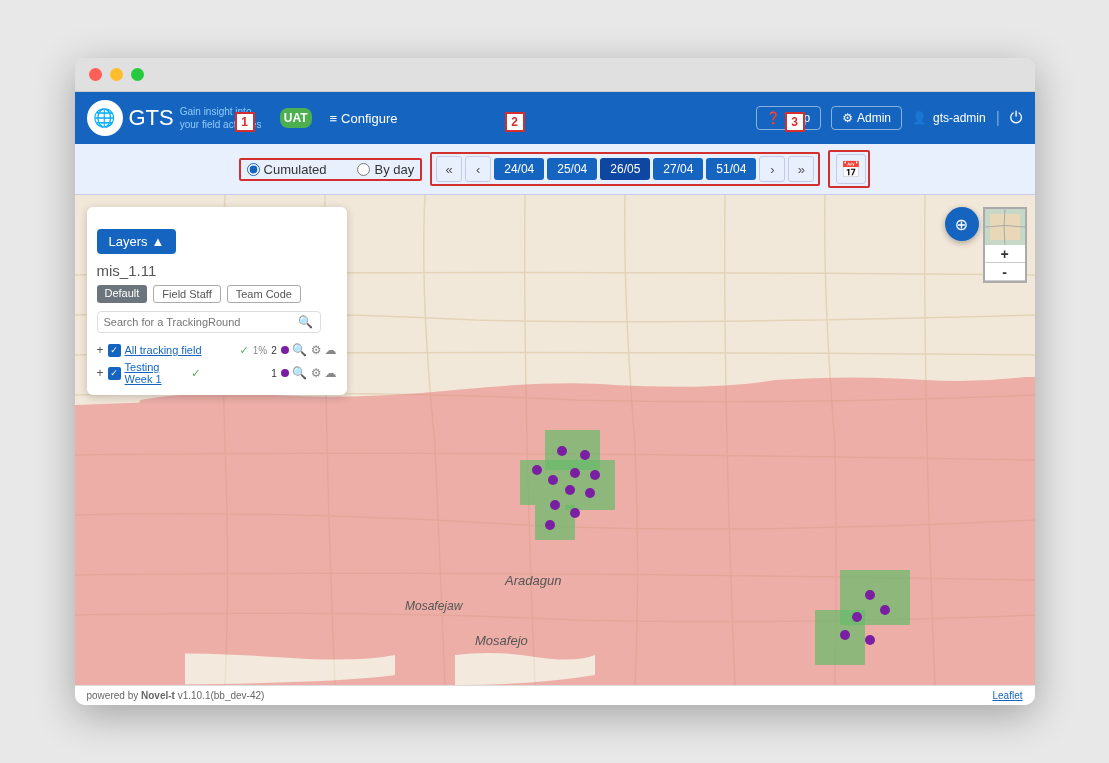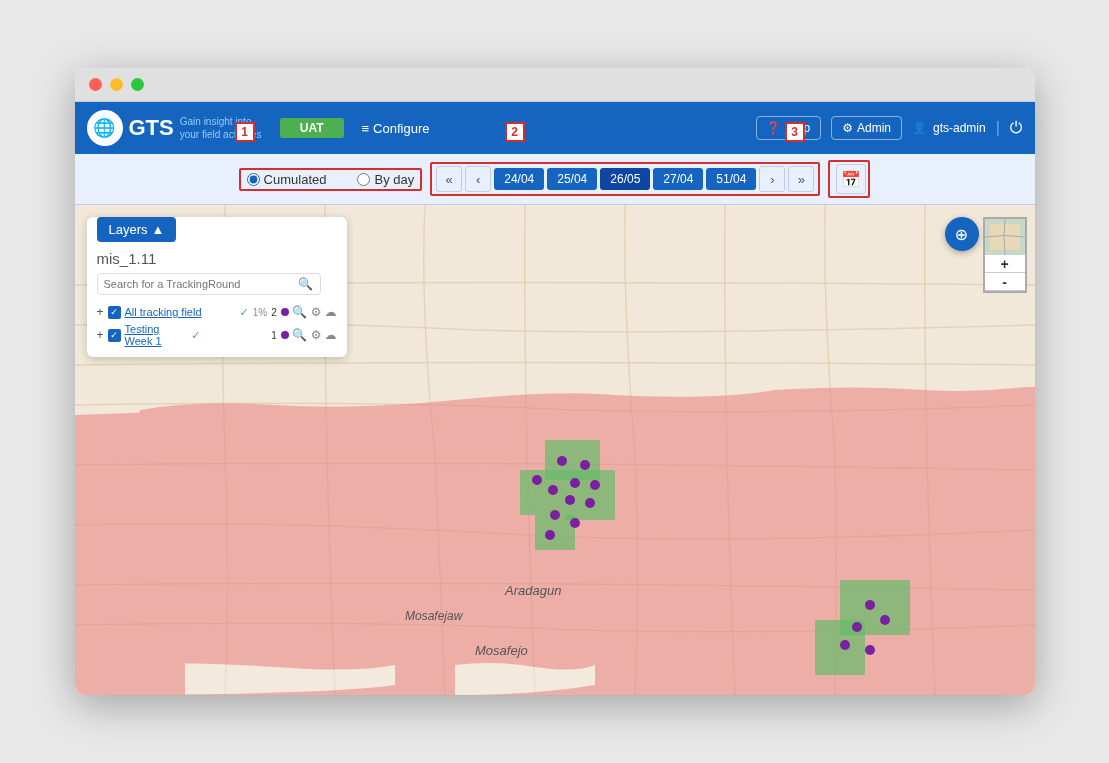--- a/index.html
+++ b/index.html
@@ -54,35 +54,35 @@
     .logo-circle {
       width: 36px; height: 36px;
       background: #fff;
       border-radius: 50%;
       display: flex; align-items: center; justify-content: center;
       font-size: 18px;
     }
     .gts-text {
       color: #fff;
       font-size: 22px;
-      font-weight: bold;
+      font-weight: normal;
     }
     .tagline {
       color: #90caf9;
       font-size: 10px;
       line-height: 1.3;
       max-width: 90px;
     }
     .uat-badge {
       background: #4caf50;
       color: #fff;
       font-size: 12px;
       font-weight: bold;
-      padding: 3px 20px;
-      border-radius: 3px;
+      padding: 3px 4px;
+      border-radius: 8px;
     }
     .configure-btn {
       color: #fff;
       font-size: 13px;
       background: none;
       border: none;
       cursor: pointer;
       display: flex;
       align-items: center;
       gap: 4px;
@@ -213,21 +213,21 @@
       padding-bottom: 8px;
     }
     .layers-header-btn {
       background: #1565c0;
       color: #fff;
       border: none;
       border-radius: 4px;
       padding: 5px 12px;
       font-size: 13px;
       cursor: pointer;
-      margin: 0 10px 6px 10px;
+      margin: 22px 10px 6px 10px;
       display: flex;
       align-items: center;
       gap: 4px;
     }
     .layers-title {
       font-size: 13px;
       font-weight: 600;
       color: #333;
       padding: 0 10px 6px 10px;
     }
@@ -547,20 +547,25 @@
         <text x="400" y="450" font-family="Arial" font-size="13" fill="#555" font-style="italic">Mosafejo</text>
       </svg>
     </div>
 
     <div class="layers-panel">
       <button class="layers-header-btn">
         <span>Layers</span>
         <span>▲</span>
       </button>
       <div class="mis-label">mis_1.11</div>
+      <div class="tag-group">
+        <span class="tag default">Default</span>
+        <span class="tag outline">Field Staff</span>
+        <span class="tag outline">Team Code</span>
+      </div>
       <div class="search-box">
         <input type="text" placeholder="Search for a TrackingRound" style="">
         <span class="search-icon-small">🔍</span>
       </div>
 
       <div class="tracking-row">
         <span class="plus">+</span>
         <div class="checkbox-blue">✓</div>
         <span class="row-label">All tracking field</span>
         <span class="check-icon">✓</span>
@@ -604,14 +609,22 @@
         </svg>
       </div>
       <div class="zoom-btns">
         <button class="zoom-btn">+</button>
         <button class="zoom-btn">-</button>
       </div>
     </div>
 
   </div>
 
+  <div class="footer-bar">
+    <div>
+      <span>powered by</span>
+      <strong>Novel-t</strong>
+      <span>v1.10.1(bb_dev-42)</span>
+    </div>
+    <span class="leaflet-link">Leaflet</span>
+  </div>
 
 </div>
 
 </body></html>

